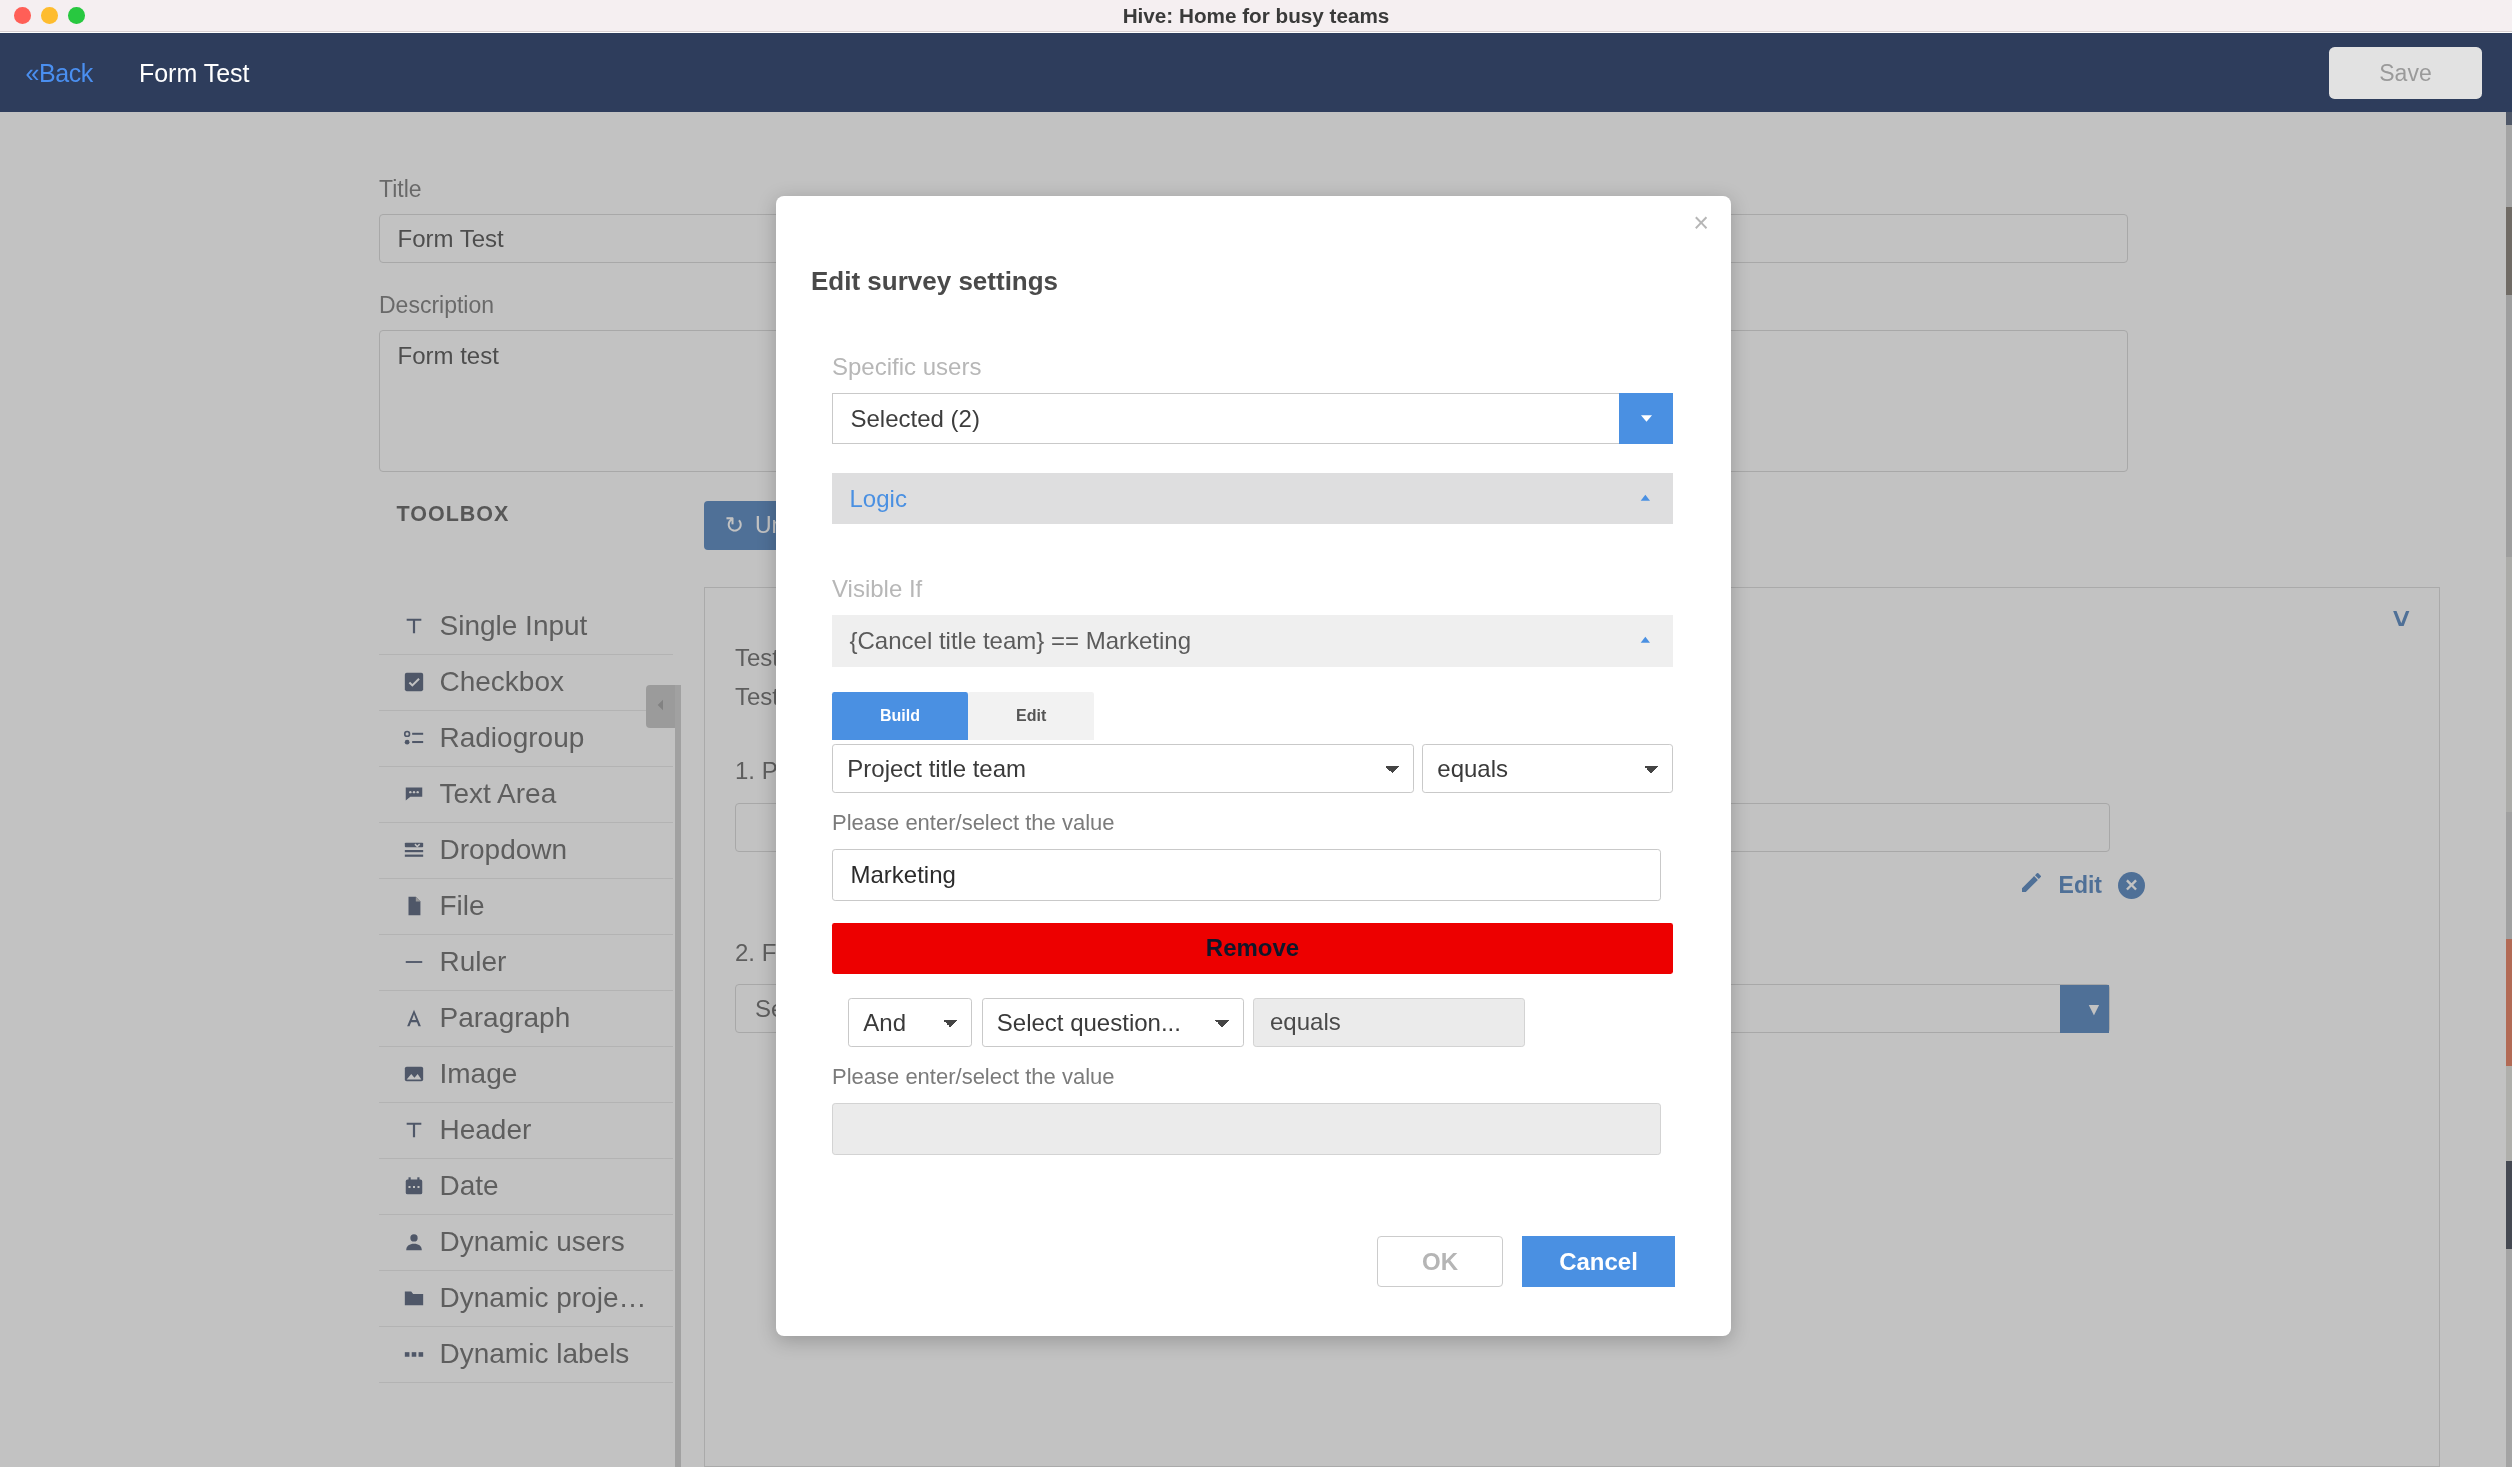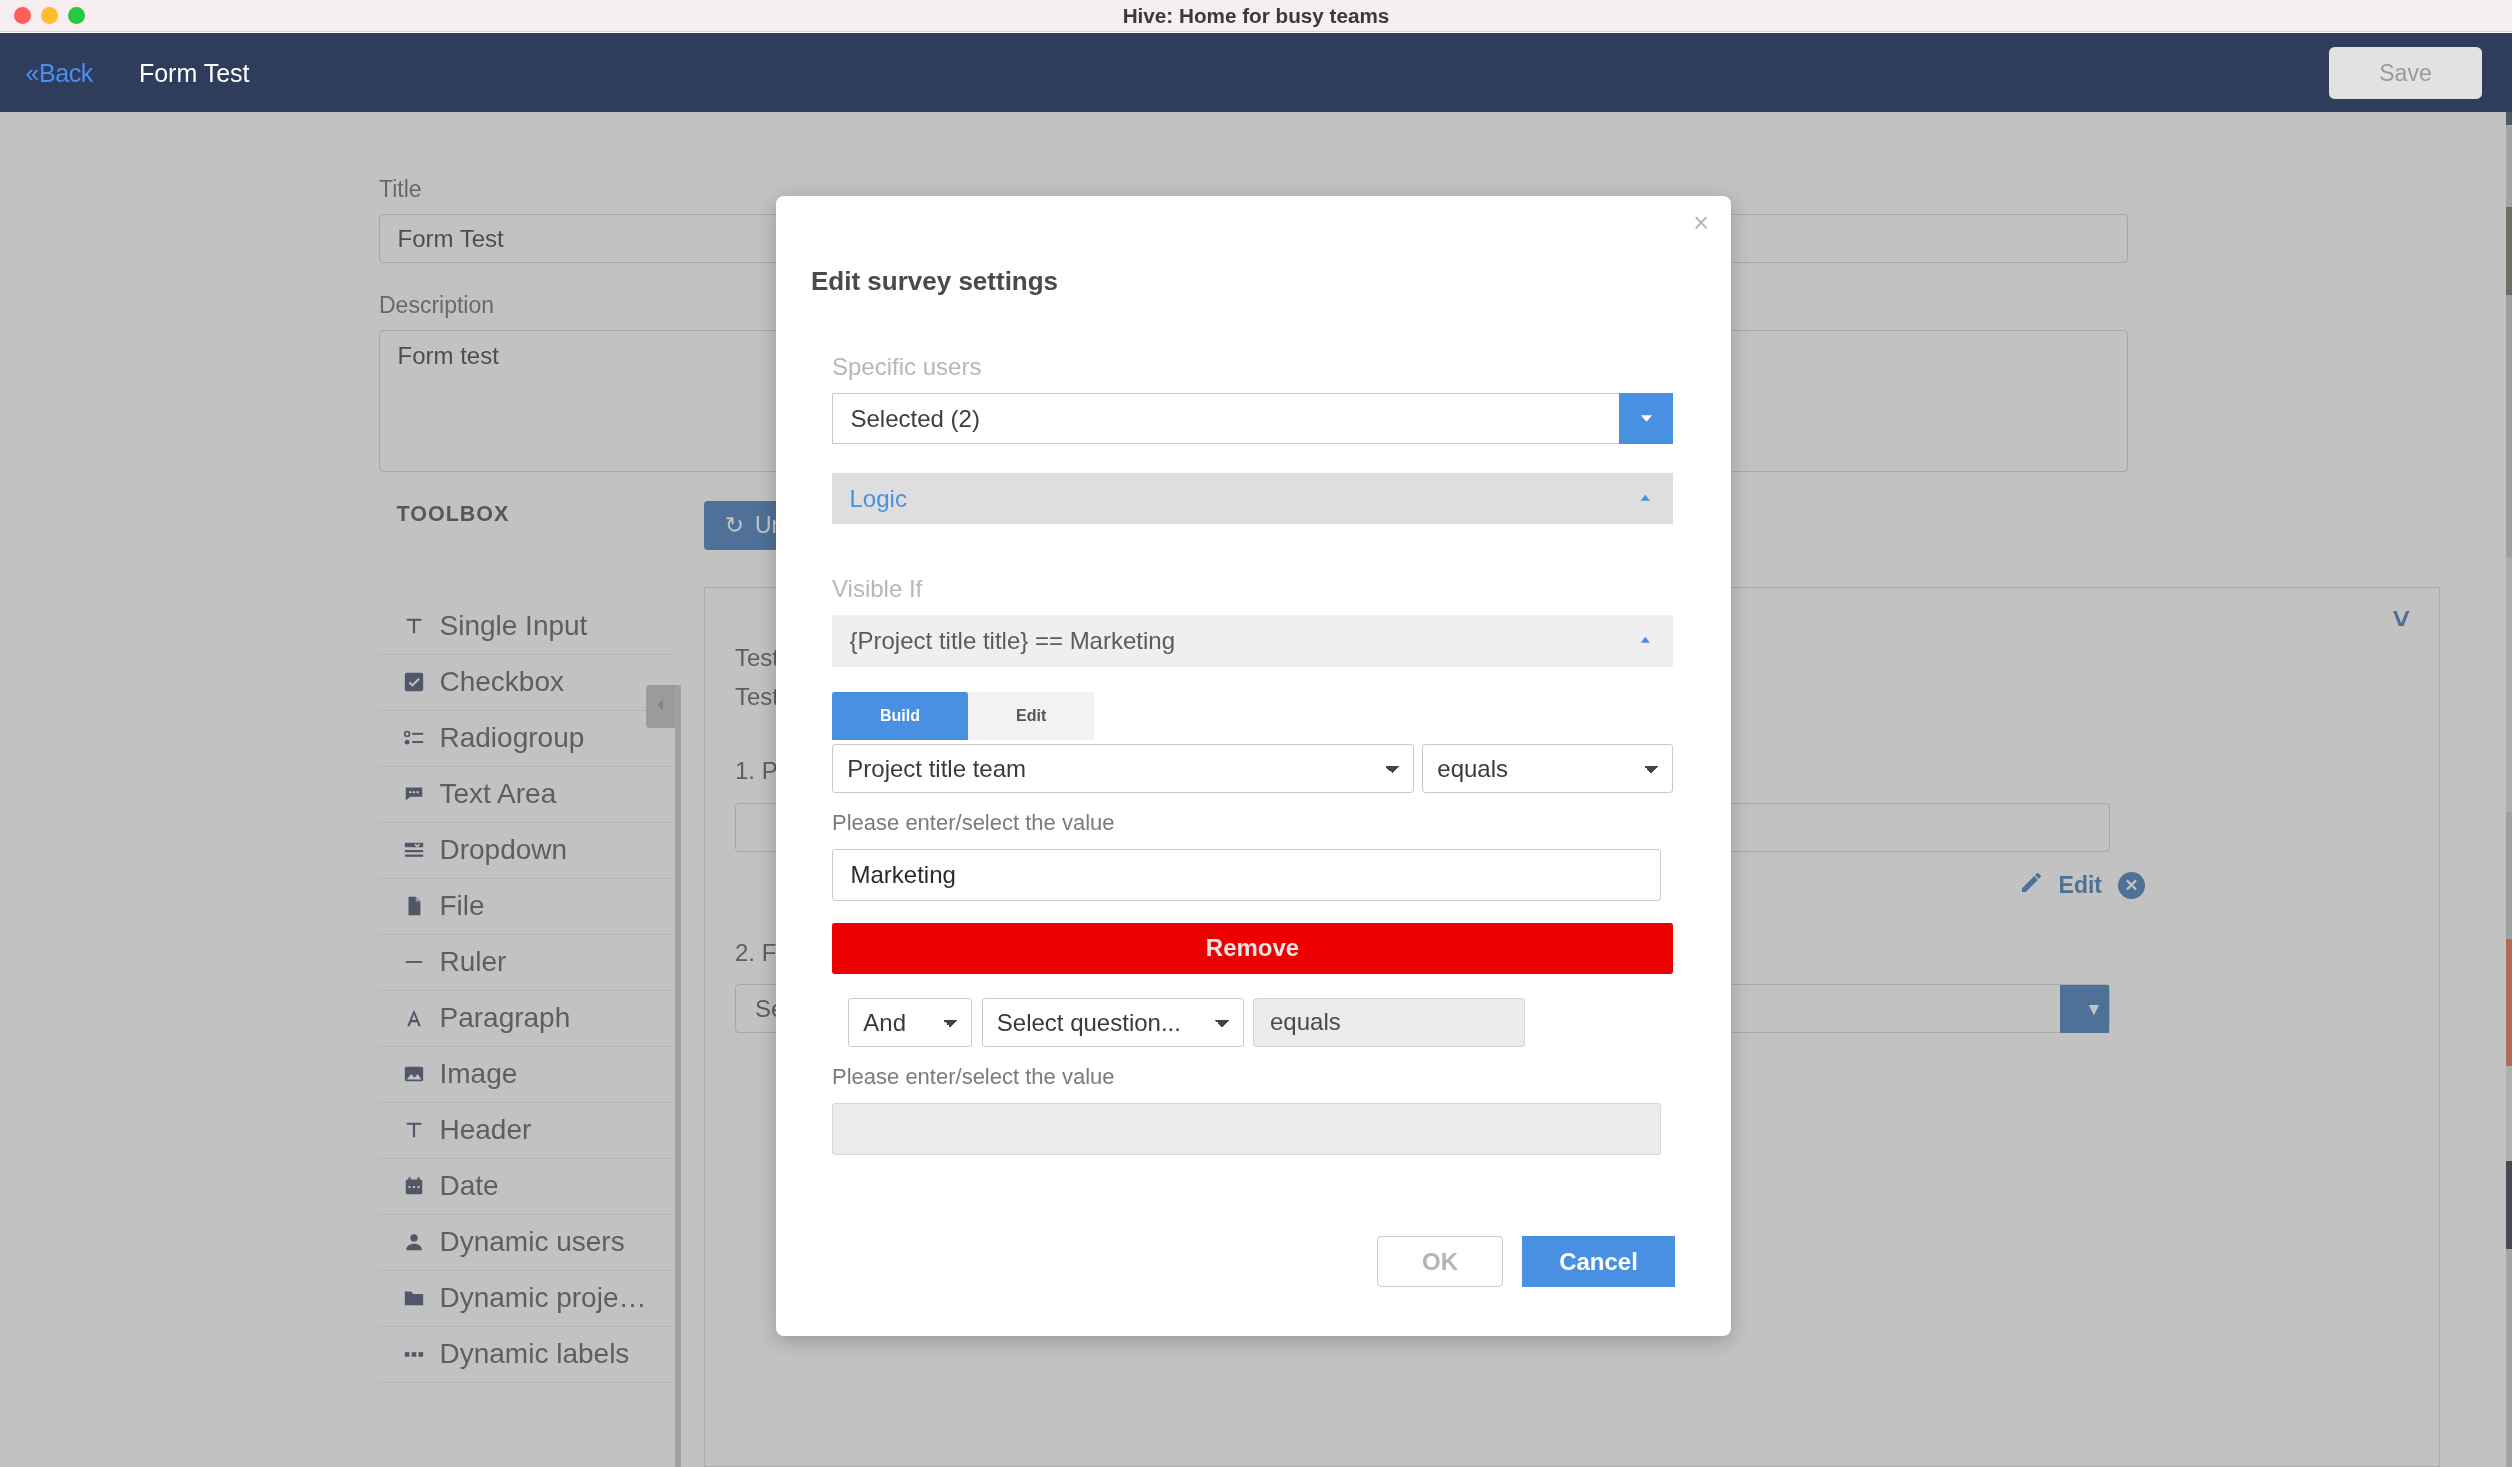--- a/index.html
+++ b/index.html
@@ -221,21 +221,21 @@
   .hint { font-size: 22px; color: #7b7b7b; margin: 17.5px 0 12.7px 0; }
 
   .val-input {
     width: 829px; height: 52px; border: 0.8px solid #c9c9c9; border-radius: 3.2px;
     background: #ffffff; font-size: 24px; color: #2b2b2b; padding: 0 17.5px;
     font-family: "Liberation Sans", sans-serif;
   }
   .val-input.disabled { background: #ebebeb; border-color: #d3d3d3; }
 
   .remove-btn {
-    width: 841px; height: 51px; background: #ed0000; color: #e5e5e5;
+    width: 841px; height: 51px; background: #ed0000; color: #0f172a;
     border: none; border-radius: 2.4px; font-size: 24px; font-weight: bold;
     margin-top: 22px; cursor: pointer;
     font-family: "Liberation Sans", sans-serif;
   }
 
   .row2 { display: flex; gap: 9.5px; margin-top: 24px; padding-left: 16px; }
   .op-static {
     width: 272px; height: 49px; border: 0.8px solid #d3d3d3; border-radius: 3.2px;
     background: #ebebeb; font-size: 24px; color: #4a4a4a;
     display: flex; align-items: center; padding-left: 16px;
@@ -510,21 +510,21 @@
         <span class="t">Logic</span>
         <span class="c">
           <svg width="20.7" height="16" viewBox="0 0 24 24" fill="#4a90e2">
               <path d="M12 7l7 9h-14z"></path>
             </svg>
         </span>
       </div>
 
       <div class="m-label">Visible If</div>
       <div class="visible-bar">
-        <span class="t">{Project title title} == Marketing</span>
+        <span class="t">{Cancel title team} == Marketing</span>
         <span class="c">
           <svg width="20.7" height="16" viewBox="0 0 24 24" fill="#4a90e2">
               <path d="M12 7l7 9h-14z"></path>
             </svg>
         </span>
       </div>
 
       <div class="tabs">
         <div class="tab active">Build</div>
         <div class="tab inactive">Edit</div>

